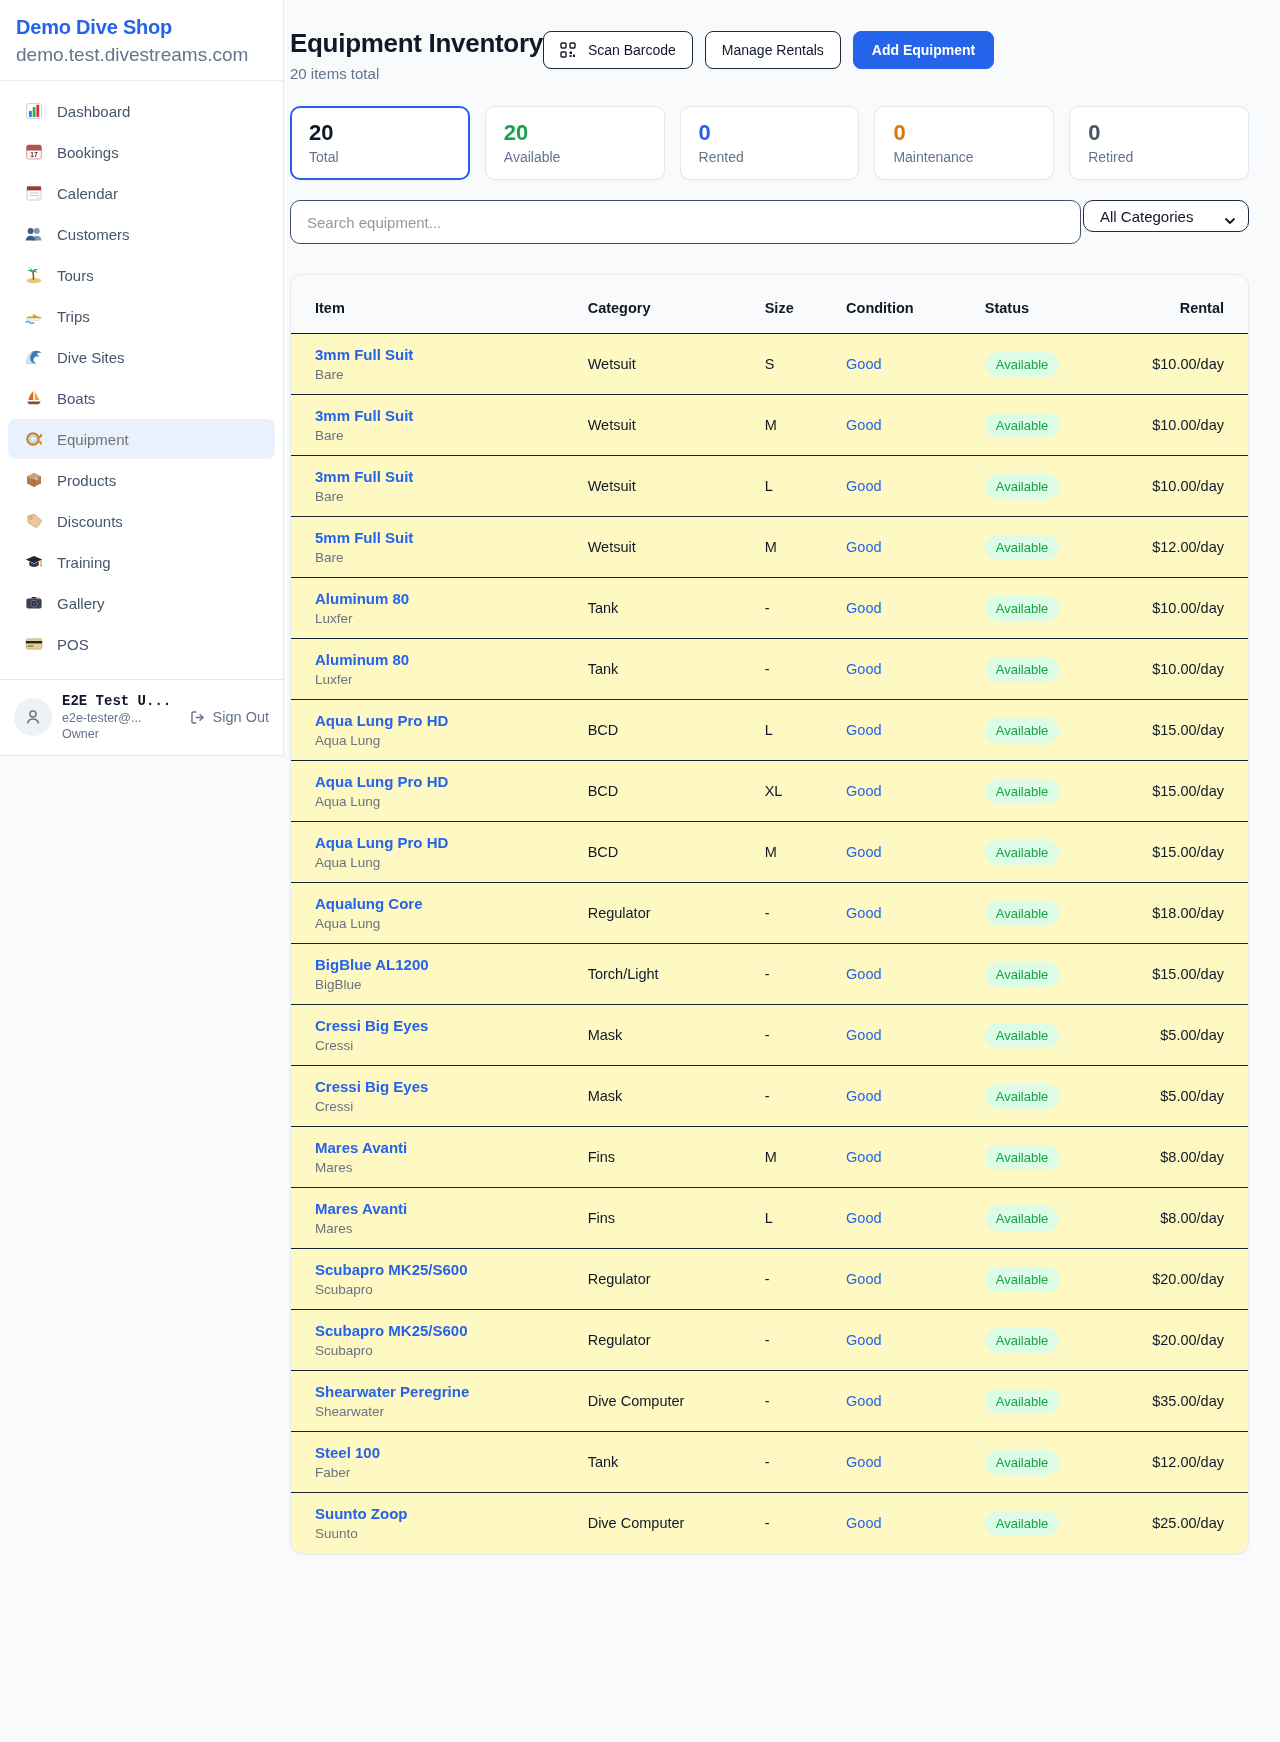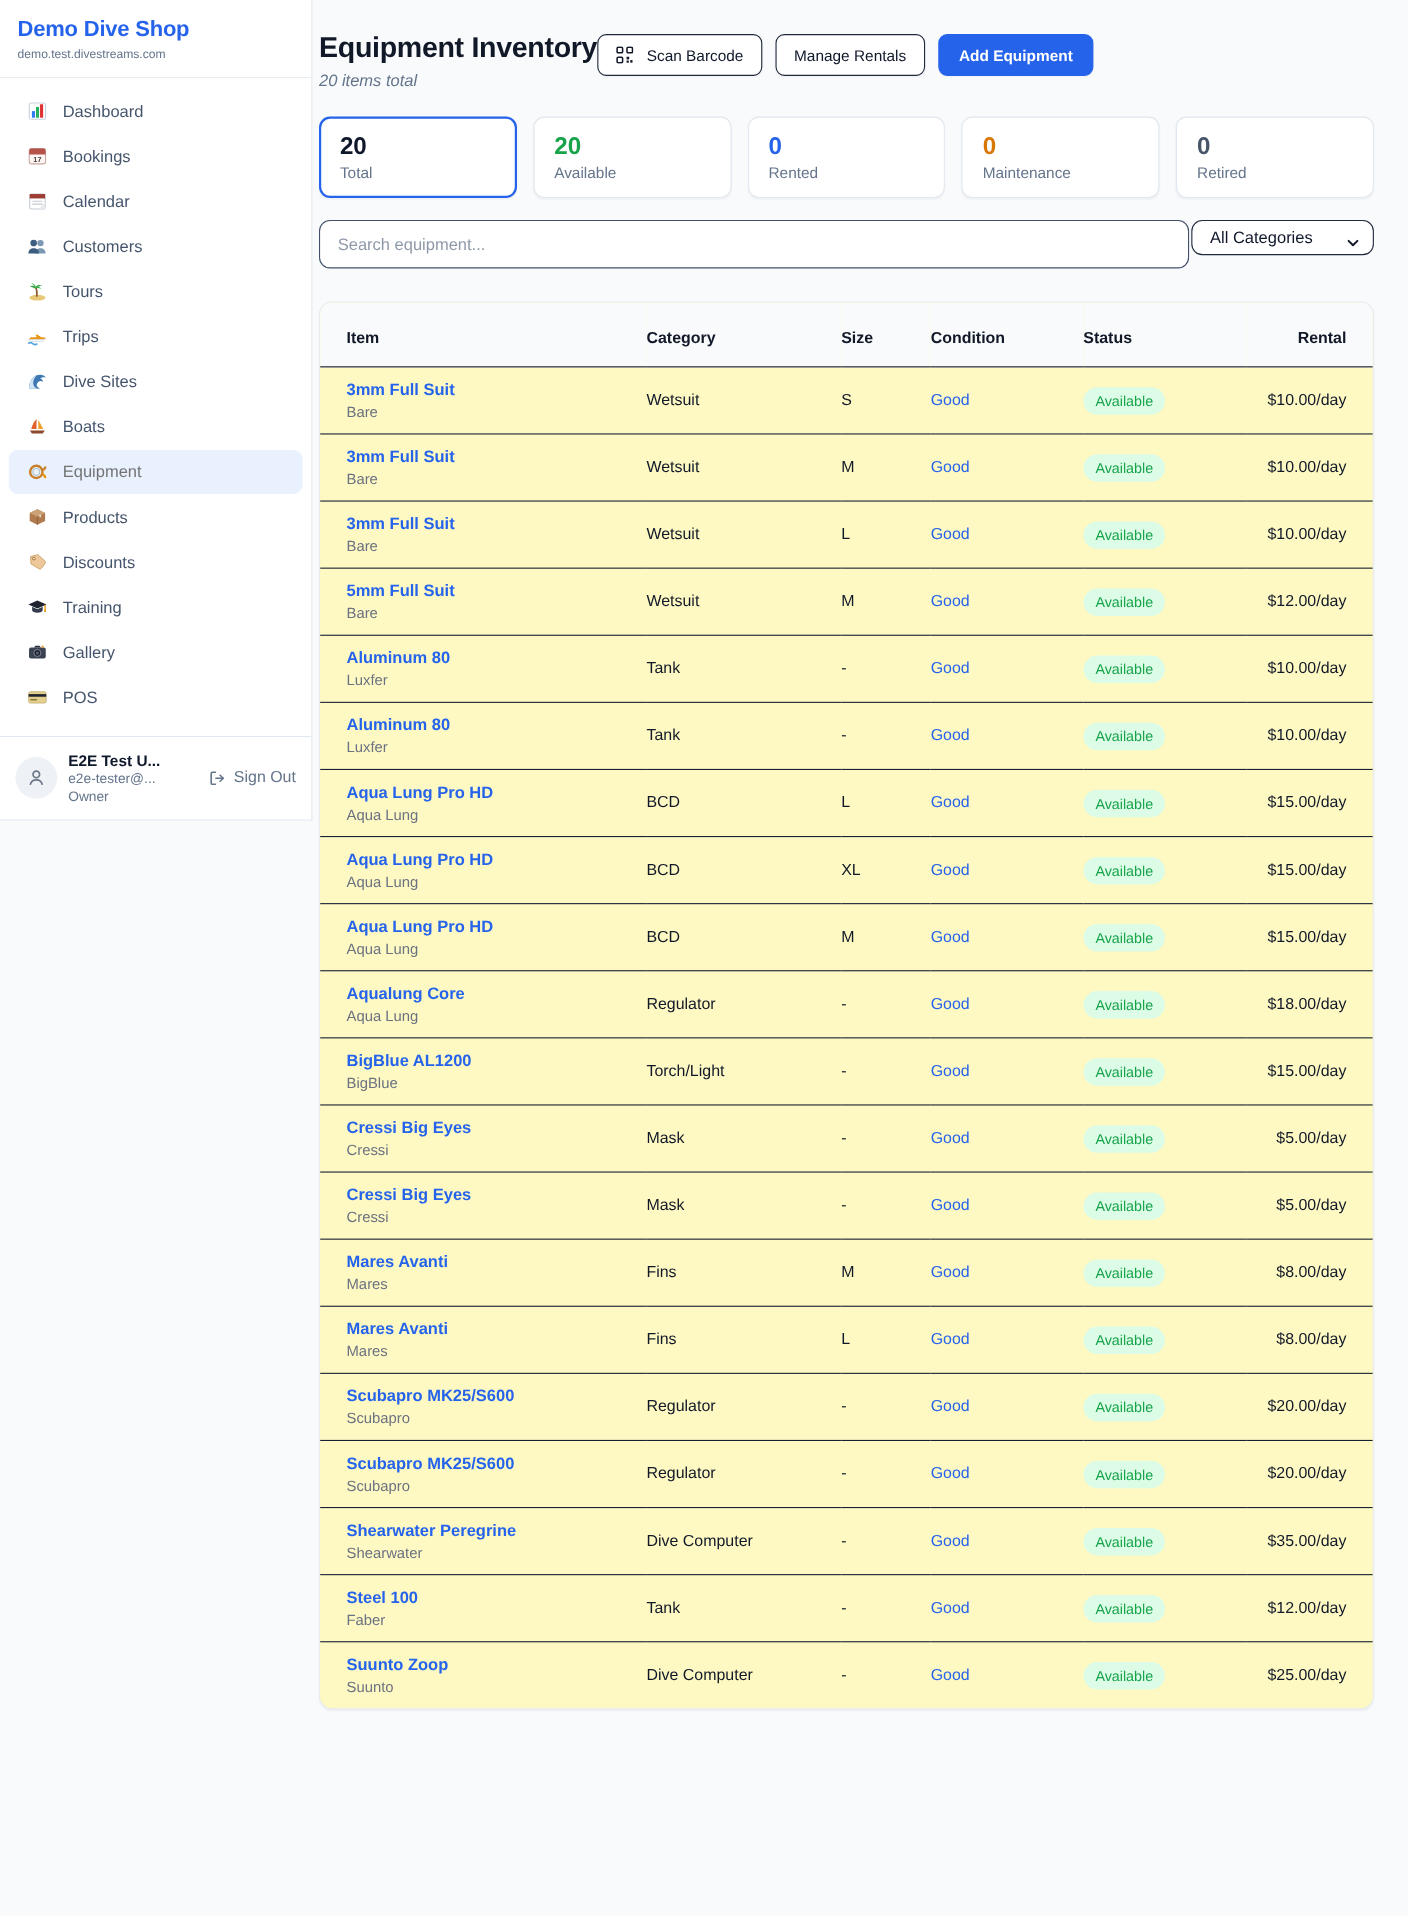--- a/index.html
+++ b/index.html
@@ -4,37 +4,37 @@
 <style>
   * { margin:0; padding:0; box-sizing:border-box; }
   html,body { width:1280px; height:1742px; overflow:hidden; }
   body { font-family:"Liberation Sans", sans-serif; background:#f8fafc; color:#0f172a; }
 
   
   .sidebar { position:absolute; top:0; left:0; width:284px; background:#ffffff;
              border-right:1px solid #e2e8f0; border-bottom:1px solid #e2e8f0; }
   .side-head { padding:16px 16px 14px; border-bottom:1px solid #e9edf2; }
   .brand { color:#2563eb; font-size:20px; font-weight:800; letter-spacing:-.2px; }
-  .domain { color:#64748b; font-size:11px; margin-top:5px; }
+  .domain { color:#64748b; font-size:19px; margin-top:5px; }
   .nav { padding:10px 8px 6px; }
   .nav-item { display:flex; align-items:center; gap:13px; padding:10px 16px; border-radius:8px;
               font-size:15px; color:#45556c; cursor:pointer; margin-bottom:1px; }
   .nav-item.active { background:#e9f1fe; color:#737373; font-weight:400; }
   .ic { width:20px; height:20px; flex:0 0 20px; display:block; }
   .user-box { border-top:1px solid #e2e8f0; margin-top:8px; padding:13px 14px 14px; display:flex; align-items:center; gap:10px; }
   .avatar { width:38px; height:38px; border-radius:50%; background:#eef1f5; display:flex; align-items:center; justify-content:center; flex:0 0 38px; }
-  .u-name { font-size:14px; font-weight:700; color:#0f172a; }
+  .u-name { font-size:14px; font-weight:700; color:#0f172a;font-family:Liberation Mono, monospace; }
   .u-mail, .u-role { font-size:12.5px; color:#64748b; margin-top:2px; }
   .signout { margin-left:auto; display:flex; align-items:center; gap:7px; color:#64748b; font-size:14.5px; cursor:pointer; white-space:nowrap; }
 
   
   .main { margin-left:245px; padding:28px 31px 0 45px; }
   .head-row { display:flex; align-items:flex-start; }
   .page-title { font-size:26px; font-weight:800; letter-spacing:-.3px; color:#111827; }
-  .page-sub { font-size:15px; color:#64748b; margin-top:6px;font-style:italic; }
+  .page-sub { font-size:15px; color:#64748b; margin-top:6px; }
   .head-actions { display:flex; gap:12px; margin-top:3px; }
   .btn { display:flex; align-items:center; gap:12px; border-radius:8px; font-size:14px; font-weight:500;
          padding:10px 16px; cursor:pointer; background:#fff; border:1px solid #1e293b; color:#0f172a;
          box-shadow:0 1px 2px rgba(16,24,40,.04); }
   .btn.primary { background:#2563eb; border-color:#2563eb; color:#fff; font-weight:600; padding:10px 18px; }
 
   
   .stats { display:flex; gap:15px; margin-top:24px; }
   .stat-card { flex:1; background:#fff; border:1px solid #e2e8f0; border-radius:10px; padding:13px 18px 14px;
                box-shadow:0 1px 2px rgba(16,24,40,.04); cursor:pointer; }

